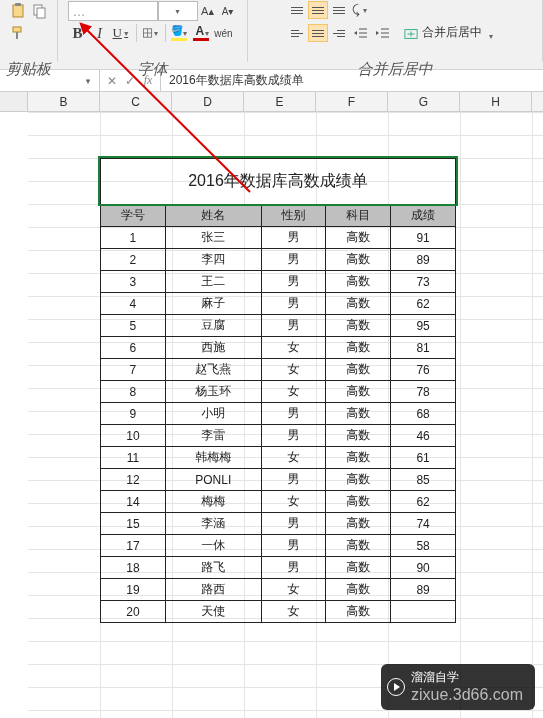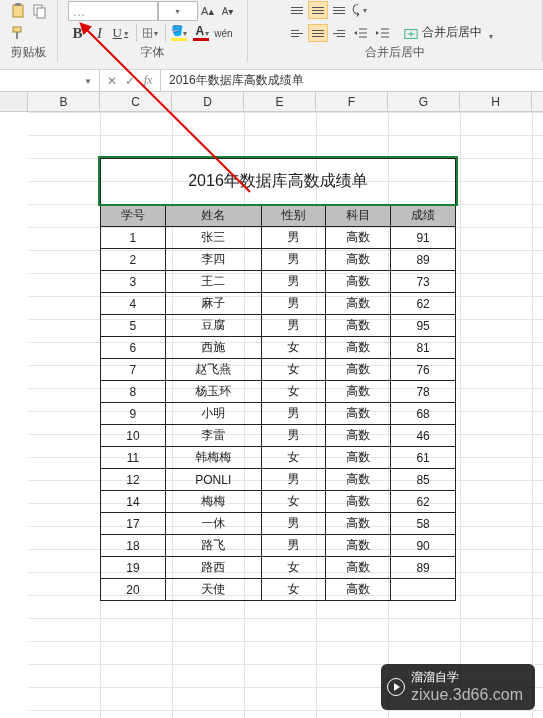--- a/index.html
+++ b/index.html
@@ -31,23 +31,24 @@
     display: flex;
     flex-direction: column;
     align-items: center;
     border-right: 1px solid #d4d4d4;
     padding: 2px 6px 0 6px;
     height: 62px;
     justify-content: flex-start;
   }
   .group-body { display:flex; flex-direction:column; gap:2px; height:40px; justify-content:center;}
   .group-label {
-    font-size: 12px;
+    font-size: 15px;
     color: #555;
-    margin-top: 2px;
+    margin-top: 18px;
+    font-style: italic;
   }
   .icon-btn {
     width: 20px; height: 20px;
     display:flex; align-items:center; justify-content:center;
     border:1px solid transparent;
     font-size:13px; color:#444;
     cursor:pointer;
   }
   .bold { font-weight:bold; font-family:"Times New Roman",serif; font-size:15px;}
   .italic { font-style:italic; font-family:"Times New Roman",serif; font-size:15px;}
@@ -496,20 +497,27 @@
             <td>85</td>
           </tr>
           <tr>
             <td>14</td>
             <td>梅梅</td>
             <td>女</td>
             <td>高数</td>
             <td>62</td>
           </tr>
           <tr>
+            <td>15</td>
+            <td>李涵</td>
+            <td>男</td>
+            <td>高数</td>
+            <td>74</td>
+          </tr>
+          <tr>
             <td>17</td>
             <td>一休</td>
             <td>男</td>
             <td>高数</td>
             <td>58</td>
           </tr>
           <tr>
             <td>18</td>
             <td>路飞</td>
             <td>男</td>

